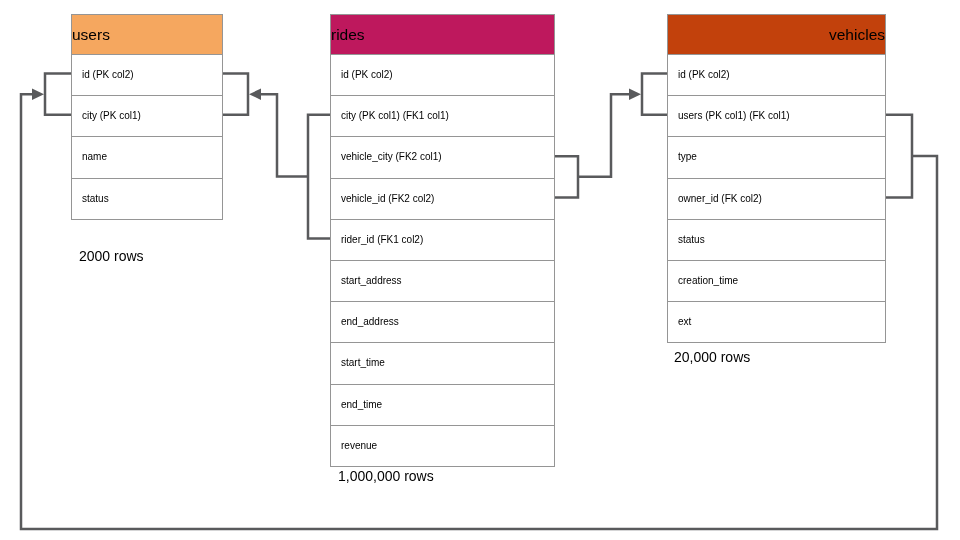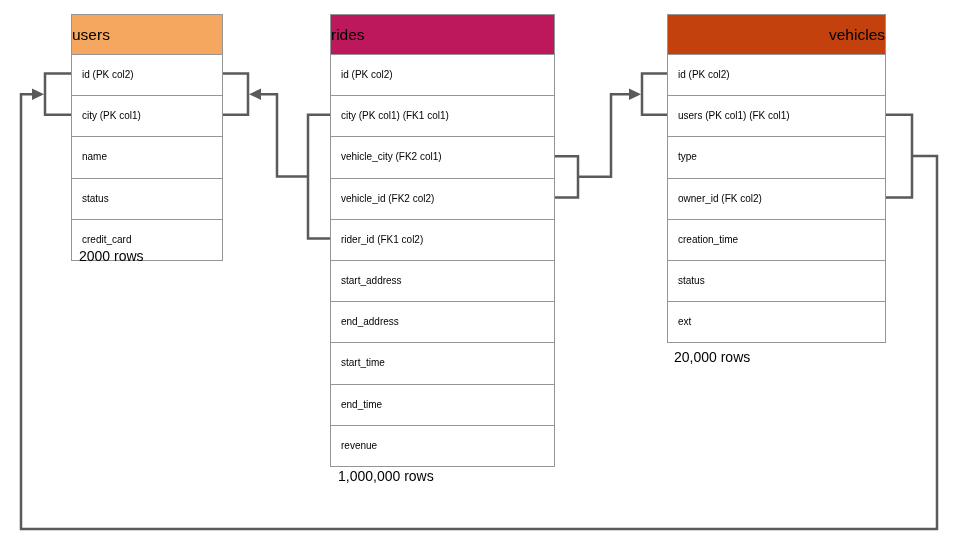--- a/index.html
+++ b/index.html
@@ -55,21 +55,20 @@
       <polygon points="44,94.2 32,88.5 32,99.9"></polygon>
     </g>
   </svg>
 
   <div class="table" style="left:71px; top:14px; width:150px;">
     <div class="thead" style="background-color: rgb(245, 167, 95);">users</div>
     <div class="trow">id (PK col2)</div>
     <div class="trow">city (PK col1)</div>
     <div class="trow">name</div>
     <div class="trow">status</div>
-    <div class="trow">credit_card</div>
   </div>
   <div class="rowcount" style="left:79px; top:248px;">2000 rows</div>
 
   <div class="table" style="left:330px; top:14px; width:223px;">
     <div class="thead" style="background-color: #be185d;">rides</div>
     <div class="trow">id (PK col2)</div>
     <div class="trow">city (PK col1) (FK1 col1)</div>
     <div class="trow">vehicle_city (FK2 col1)</div>
     <div class="trow">vehicle_id (FK2 col2)</div>
     <div class="trow">rider_id (FK1 col2)</div>
@@ -80,19 +79,19 @@
     <div class="trow">revenue</div>
   </div>
   <div class="rowcount" style="left:338px; top:468px;">1,000,000 rows</div>
 
   <div class="table" style="left:667px; top:14px; width:217px;">
     <div class="thead" style="background-color: #c2410c; text-align: right;">vehicles</div>
     <div class="trow">id (PK col2)</div>
     <div class="trow">users (PK col1) (FK col1)</div>
     <div class="trow">type</div>
     <div class="trow">owner_id (FK col2)</div>
+    <div class="trow">status</div>
     <div class="trow">creation_time</div>
-    <div class="trow">status</div>
     <div class="trow">ext</div>
   </div>
   <div class="rowcount" style="left:674px; top:349px;">20,000 rows</div>
 
 </div>
 
 </body></html>

